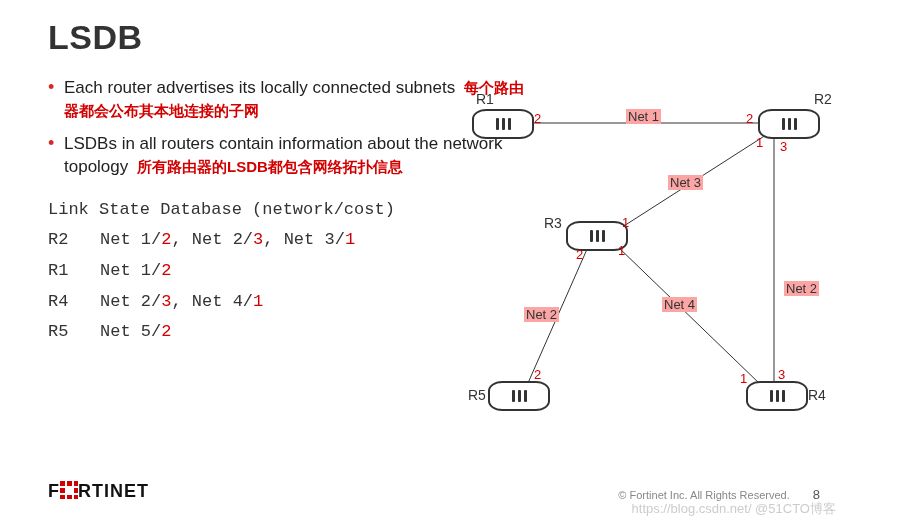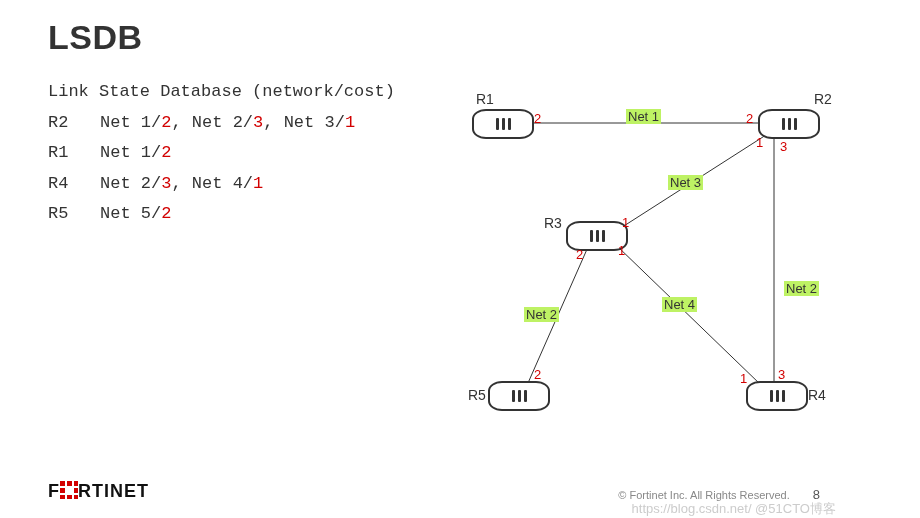--- a/index.html
+++ b/index.html
@@ -92,21 +92,21 @@
   }
   .portnum {
     position: absolute;
     font-size: 13px;
     color: #d20000;
   }
   .netlabel {
     position: absolute;
     font-size: 13px;
     color: #333;
-    background: #bef264;
+    background: #fca5a5;
     padding: 0 2px;
   }
   svg.links {
     position: absolute;
     left: 0; top: 0;
     width: 370px; height: 330px;
   }
   .footer {
     position: absolute;
     bottom: 16px;
@@ -137,20 +137,30 @@
     color: #555;
     margin-left: 20px;
   }
 </style>
 </head>
 <body>
 
 <div class="slide">
   <h1 class="title">LSDB</h1>
 
+  <ul class="bullets">
+    <li>
+      <span>Each router advertises its locally connected subnets</span>
+      <span class="anno">每个路由器都会公布其本地连接的子网</span>
+    </li>
+    <li>
+      <span>LSDBs in all routers contain information about the network topology</span>
+      <span class="anno">所有路由器的LSDB都包含网络拓扑信息</span>
+    </li>
+  </ul>
 
   <div class="lsdb">
     <div>Link State Database (network/cost)</div>
     <div id="lsdb-rows">
         <div><span class="rname">R2</span><span>Net 1/</span><span class="cost">2</span>, <span>Net 2/</span><span class="cost">3</span>, <span>Net 3/</span><span class="cost">1</span></div>
         <div><span class="rname">R1</span><span>Net 1/</span><span class="cost">2</span></div>
         <div><span class="rname">R4</span><span>Net 2/</span><span class="cost">3</span>, <span>Net 4/</span><span class="cost">1</span></div>
         <div><span class="rname">R5</span><span>Net 5/</span><span class="cost">2</span></div>
       </div>
   </div>

